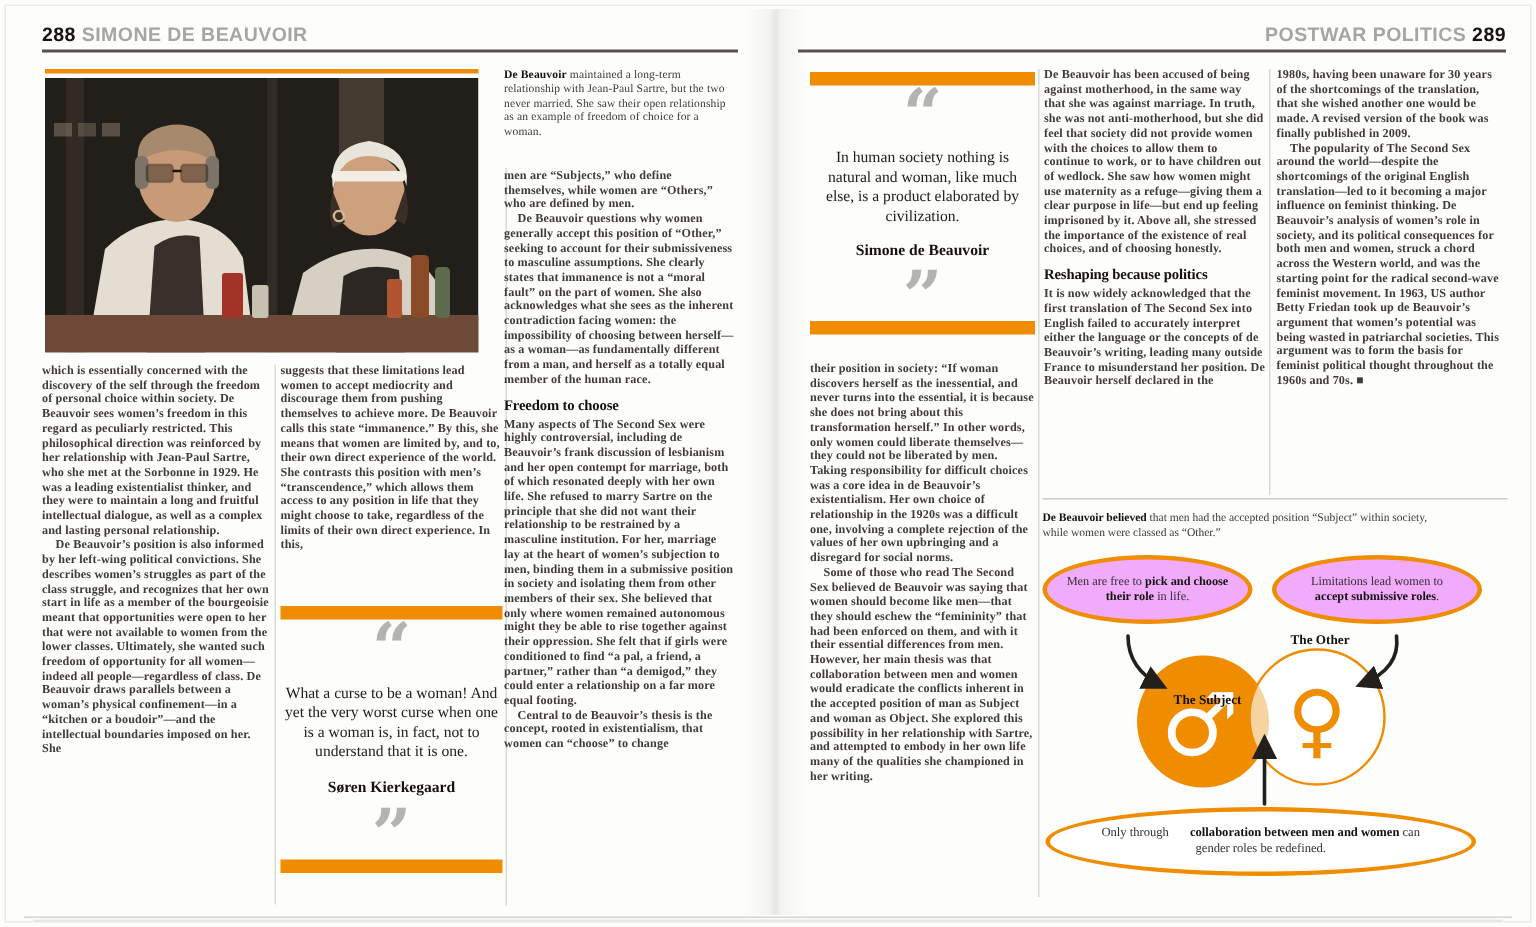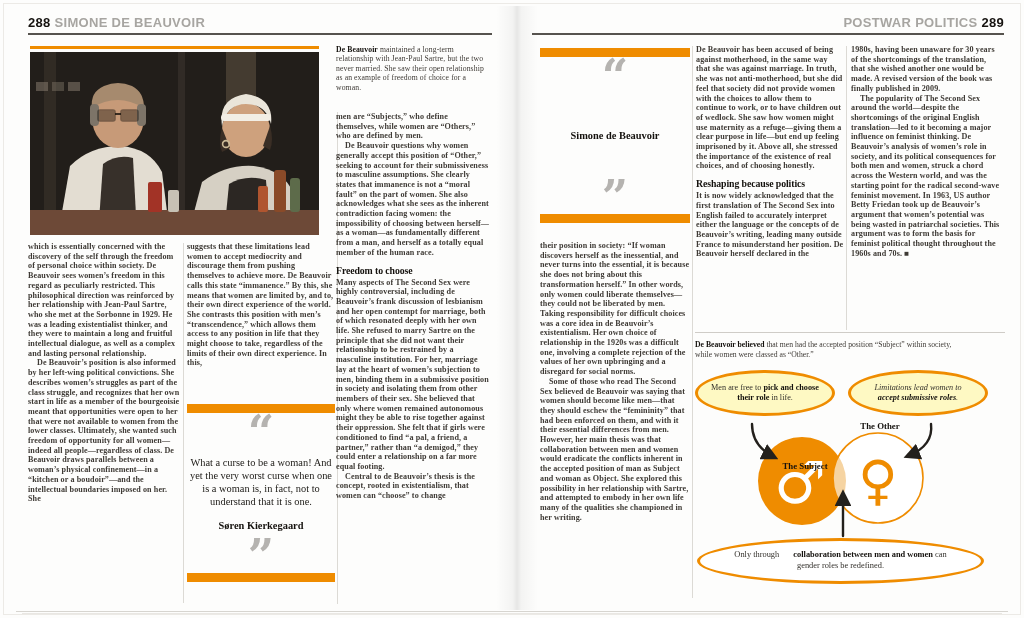--- a/index.html
+++ b/index.html
@@ -48,21 +48,21 @@
   .qmark{font-family:"DejaVu Serif",serif;font-weight:700;color:#b5b3b0;font-size:46px;line-height:0.58;
     height:24px;overflow:visible;}
   .pq-text{font-size:10.4px;line-height:13px;color:#22201c;margin:2px 0 0;}
   .pq-attr{font-size:10.4px;line-height:12px;font-weight:700;color:#14110d;margin-top:1px;}
   
   .diagram{position:absolute;left:690px;top:330px;width:322px;height:288px;}
   .diagram .drule{position:absolute;left:5px;top:2px;width:310px;height:1px;background:#cfccc7;}
   .dcaption{position:absolute;left:5px;top:10px;width:262px;font-size:7.7px;line-height:9.5px;}
   .dcaption .b{font-weight:700;color:#14110d;}
   .dsvg{position:absolute;left:0;top:0;width:322px;height:288px;}
-  .bubble{position:absolute;border:3px solid var(--orange);border-radius:50%;background:#fef9c3;
+  .bubble{position:absolute;border:3px solid var(--orange);border-radius:50%;background:#f0abfc;
     display:flex;align-items:center;justify-content:center;text-align:center;
     font-size:8.2px;line-height:10.3px;padding:3px 12px;color:#33302b;}
   .bubble .b{font-weight:700;color:#14110d;}
   .dlabel{position:absolute;width:72px;text-align:center;font-weight:700;font-size:8.8px;color:#14110d;}
   .conclusion{position:absolute;left:7px;top:208px;width:287px;height:46px;border:3px solid var(--orange);
     border-radius:50%;background:#fff;display:flex;align-items:center;justify-content:center;
     text-align:center;font-size:8.4px;line-height:10.6px;padding:2px 24px;color:#33302b;}
   .conclusion .b{font-weight:700;color:#14110d;padding-left:12px;}
 </style>
 </head>
@@ -151,20 +151,21 @@
   <span class="sec">POSTWAR POLITICS</span>
   <span class="num">289</span>
 </div>
 <div class="hdr-rule" style="left:532px;width:472px;"></div>
 
 <div class="vrule" style="left:692px;top:46px;height:552px;"></div>
 <div class="vrule" style="left:846px;top:46px;height:284px;"></div>
 
 <div class="quotebox" style="left:540px;top:48px;width:150px;height:175px;">
   <div class="qmark">“</div>
+  <div class="pq-text">In human society nothing is natural and woman, like much else, is a product elaborated by civilization.</div>
   <div class="pq-attr">Simone de Beauvoir</div>
   <div class="qmark">”</div>
 </div>
 <div class="col" style="left:540px;top:241px;width:150px;">
   <p>their position in society: “If woman discovers herself as the inessential, and never turns into the essential, it is because she does not bring about this transformation herself.” In other words, only women could liberate themselves—they could not be liberated by men. Taking responsibility for difficult choices was a core idea in de Beauvoir’s existentialism. Her own choice of relationship in the 1920s was a difficult one, involving a complete rejection of the values of her own upbringing and a disregard for social norms.</p>
   <p class="ind">Some of those who read The Second Sex believed de Beauvoir was saying that women should become like men—that they should eschew the “femininity” that had been enforced on them, and with it their essential differences from men. However, her main thesis was that collaboration between men and women would eradicate the conflicts inherent in the accepted position of man as Subject and woman as Object. She explored this possibility in her relationship with Sartre, and attempted to embody in her own life many of the qualities she championed in her writing.</p>
 </div>
 
 <div class="col" style="left:696px;top:45px;width:148px;">
   <p>De Beauvoir has been accused of being against motherhood, in the same way that she was against marriage. In truth, she was not anti-motherhood, but she did feel that society did not provide women with the choices to allow them to continue to work, or to have children out of wedlock. She saw how women might use maternity as a refuge—giving them a clear purpose in life—but end up feeling imprisoned by it. Above all, she stressed the importance of the existence of real choices, and of choosing honestly.</p>
@@ -199,21 +200,21 @@
     <text x="110" y="153" text-anchor="middle" dominant-baseline="central" font-family="DejaVu Sans" font-size="58" fill="#ffffff">♂</text>
     <text x="188" y="150" text-anchor="middle" dominant-baseline="central" font-family="DejaVu Sans" font-size="54" fill="#EF8C00">♀</text>
     <path d="M62,94 C62,110 70,120 84,127" fill="none" stroke="#23201c" stroke-width="2.4" stroke-linecap="round" marker-end="url(#arrowhead)"></path>
     <path d="M241,94 C243,110 233,120 218,126" fill="none" stroke="#23201c" stroke-width="2.4" stroke-linecap="round" marker-end="url(#arrowhead)"></path>
     <path d="M153,206 L153,164" fill="none" stroke="#23201c" stroke-width="2.4" stroke-linecap="round" marker-end="url(#arrowhead)"></path>
   </svg>
 
   <div class="bubble" style="left:5px;top:40px;width:140px;height:46px;">
     <span><span>Men are free to </span><span class="b">pick and choose their role</span><span> in life.</span></span>
   </div>
-  <div class="bubble" style="left:158px;top:40px;width:140px;height:46px;font-style:italic;">
+  <div class="bubble" style="left:158px;top:40px;width:140px;height:46px;">
     <span><span>Limitations lead women to </span><span class="b">accept submissive roles</span><span>.</span></span>
   </div>
   <div class="dlabel" style="left:79px;top:91px;margin-top:40px;">The Subject</div>
   <div class="dlabel" style="left:154px;top:91px;">The Other</div>
   <div class="conclusion">
     <span><span>Only through </span><span class="b">collaboration between men and women</span><span> can gender roles be redefined.</span></span>
   </div>
 </div>
 
 </body></html>

